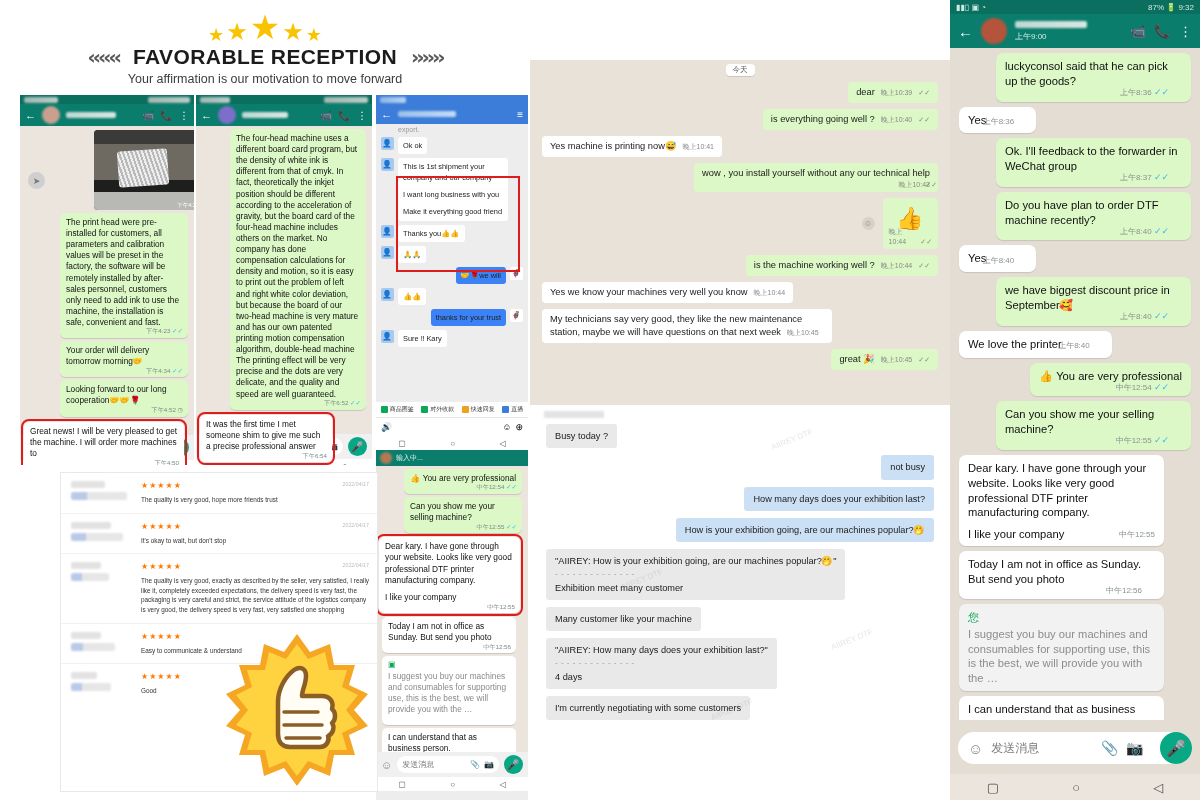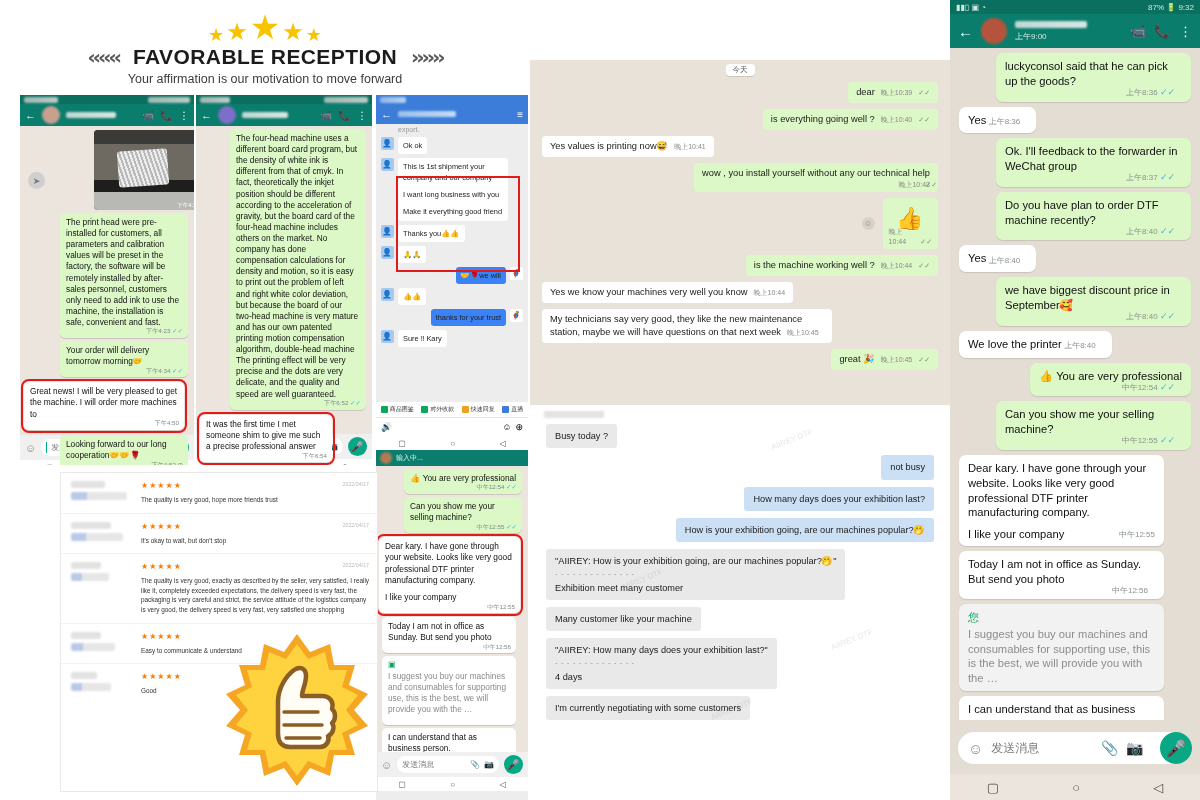--- a/index.html
+++ b/index.html
@@ -101,21 +101,21 @@
   .wm { position:absolute; color:rgba(140,140,140,.22); font-size:8px;
         transform:rotate(-22deg); pointer-events:none; white-space:nowrap; }
 
   
   #p5 { left:950px; top:0; width:250px; height:800px; background:#E4DDD4; }
   .r-bub { border-radius:7px; padding:6px 9px 13px 9px; font-size:11.2px;
            line-height:1.32; color:#0f0f0f; position:relative;
            box-shadow:0 1px 1px rgba(0,0,0,.12); }
   .r-row { display:flex; margin:5px 9px; }
   .r-row.r { justify-content:flex-end; }
-  .r-tm { font-size:8px; color:#8a9390; position:absolute; right:16px; bottom:3px;
+  .r-tm { font-size:8px; color:#8a9390; position:absolute; right:22px; bottom:3px;
           white-space:nowrap; }
   .r-tm .tick { font-size:9px; }
   .r-input { position:absolute; left:8px; right:8px; bottom:36px; height:32px;
              background:#fff; border-radius:16px; display:flex; align-items:center;
              gap:8px; padding:0 10px; font-size:12px; color:#7c7c7c; }
   .r-mic { position:absolute; right:8px; bottom:36px; width:32px; height:32px;
            border-radius:50%; background:#09a884; color:#fff; display:flex;
            align-items:center; justify-content:center; font-size:16px; }
 
   
@@ -190,30 +190,30 @@
         <span>The print head were pre-installed for customers, all parameters and calibration values will be preset in the factory, the software will be remotely installed by after-sales personnel, customers only need to add ink to use the machine, the installation is safe, convenient and fast.</span>
         <span class="tm"><span>下午4:23</span> <span class="tick">✓✓</span></span>
       </div>
     </div>
     <div class="row r">
       <div class="bubble out" style="max-width:128px">
         <span>Your order will delivery tomorrow morning🤝</span>
         <span class="tm"><span>下午4:34</span> <span class="tick">✓✓</span></span>
       </div>
     </div>
+    <div class="row r">
+      <div class="bubble out" style="max-width:128px">
+        <span>Looking forward to our long cooperation🤝🤝🌹</span>
+        <span class="tm"><span>下午4:52</span> <span>◷</span></span>
+      </div>
+    </div>
     <div class="row" style="margin:5px 4px">
       <div class="bubble in hi" style="max-width:160px;width:160px">
         <span>Great news! I will be very pleased to get the machine. I will order more machines to</span>
         <span class="tm"><span>下午4:50</span></span>
-      </div>
-    </div>
-    <div class="row r">
-      <div class="bubble out" style="max-width:128px">
-        <span>Looking forward to our long cooperation🤝🤝🌹</span>
-        <span class="tm"><span>下午4:52</span> <span>◷</span></span>
       </div>
     </div>
   </div>
   <div class="inputbar">
     <span style="font-size:11px;color:#8a8a8a">☺</span>
     <div class="ib-field">
       <span style="width:1px;height:11px;background:#05a884;display:inline-block"></span>
       <span>发送消息</span>
       <span style="flex:1"></span>
       <span>📎</span>
@@ -420,21 +420,21 @@
 
 <div class="panel" id="p4">
   <div class="datechip">今天</div>
   <div class="w-row r">
     <span class="w-bub w-out"><span>dear</span><span class="w-tm">晚上10:39</span><span class="w-tm tick">✓✓</span></span>
   </div>
   <div class="w-row r">
     <span class="w-bub w-out"><span>is everything going well ?</span><span class="w-tm">晚上10:40</span><span class="w-tm tick">✓✓</span></span>
   </div>
   <div class="w-row">
-    <span class="w-bub w-in"><span>Yes values is printing now😅</span><span class="w-tm">晚上10:41</span></span>
+    <span class="w-bub w-in"><span>Yes machine is printing now😅</span><span class="w-tm">晚上10:41</span></span>
   </div>
   <div class="w-row r">
     <span class="w-bub w-out" style="padding-bottom:12px"><span>wow , you install yourself without any our technical help</span><span class="w-tm" style="position:absolute;right:8px;bottom:2px">晚上10:43</span><span class="w-tm tick" style="position:absolute;right:1px;bottom:2px">✓✓</span></span>
   </div>
   <div class="w-row r" style="align-items:center;gap:8px">
     <span style="width:13px;height:13px;border-radius:50%;background:#d7d2c8;display:inline-flex;align-items:center;justify-content:center;font-size:8px;color:#8b8b8b">☺</span>
     <span class="w-bub w-out" style="padding:6px 14px 14px 14px"><span style="font-size:22px">👍</span><span class="w-tm" style="position:absolute;right:20px;bottom:2px">晚上10:44</span><span class="w-tm tick" style="position:absolute;right:6px;bottom:2px">✓✓</span></span>
   </div>
   <div class="w-row r">
     <span class="w-bub w-out"><span>is the machine working well ?</span><span class="w-tm">晚上10:44</span><span class="w-tm tick">✓✓</span></span>

